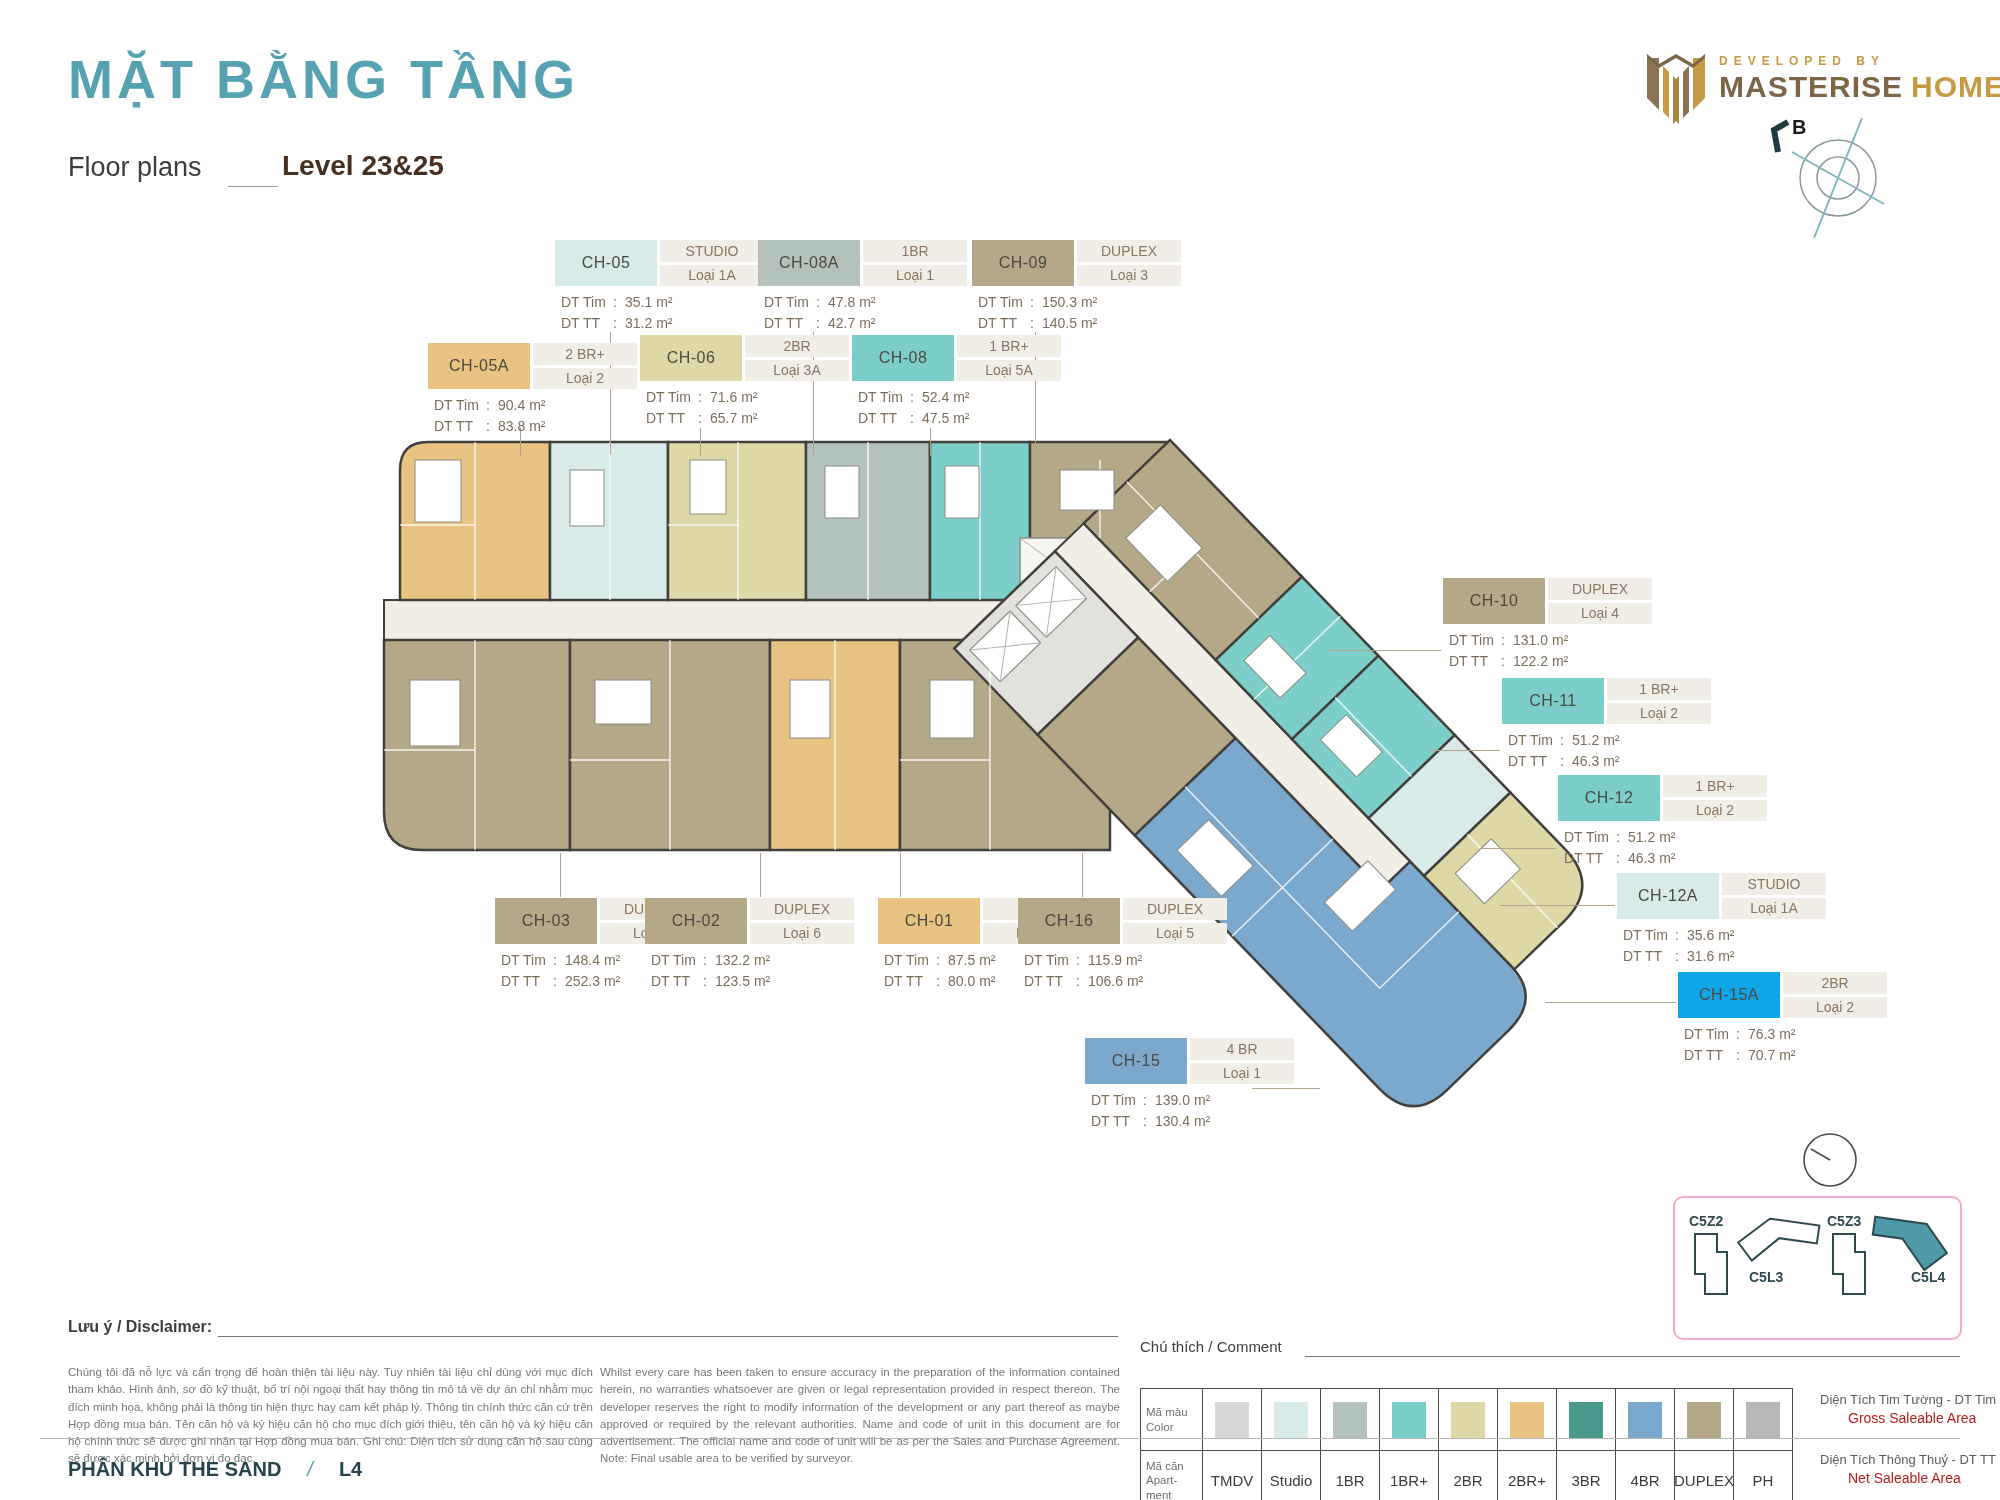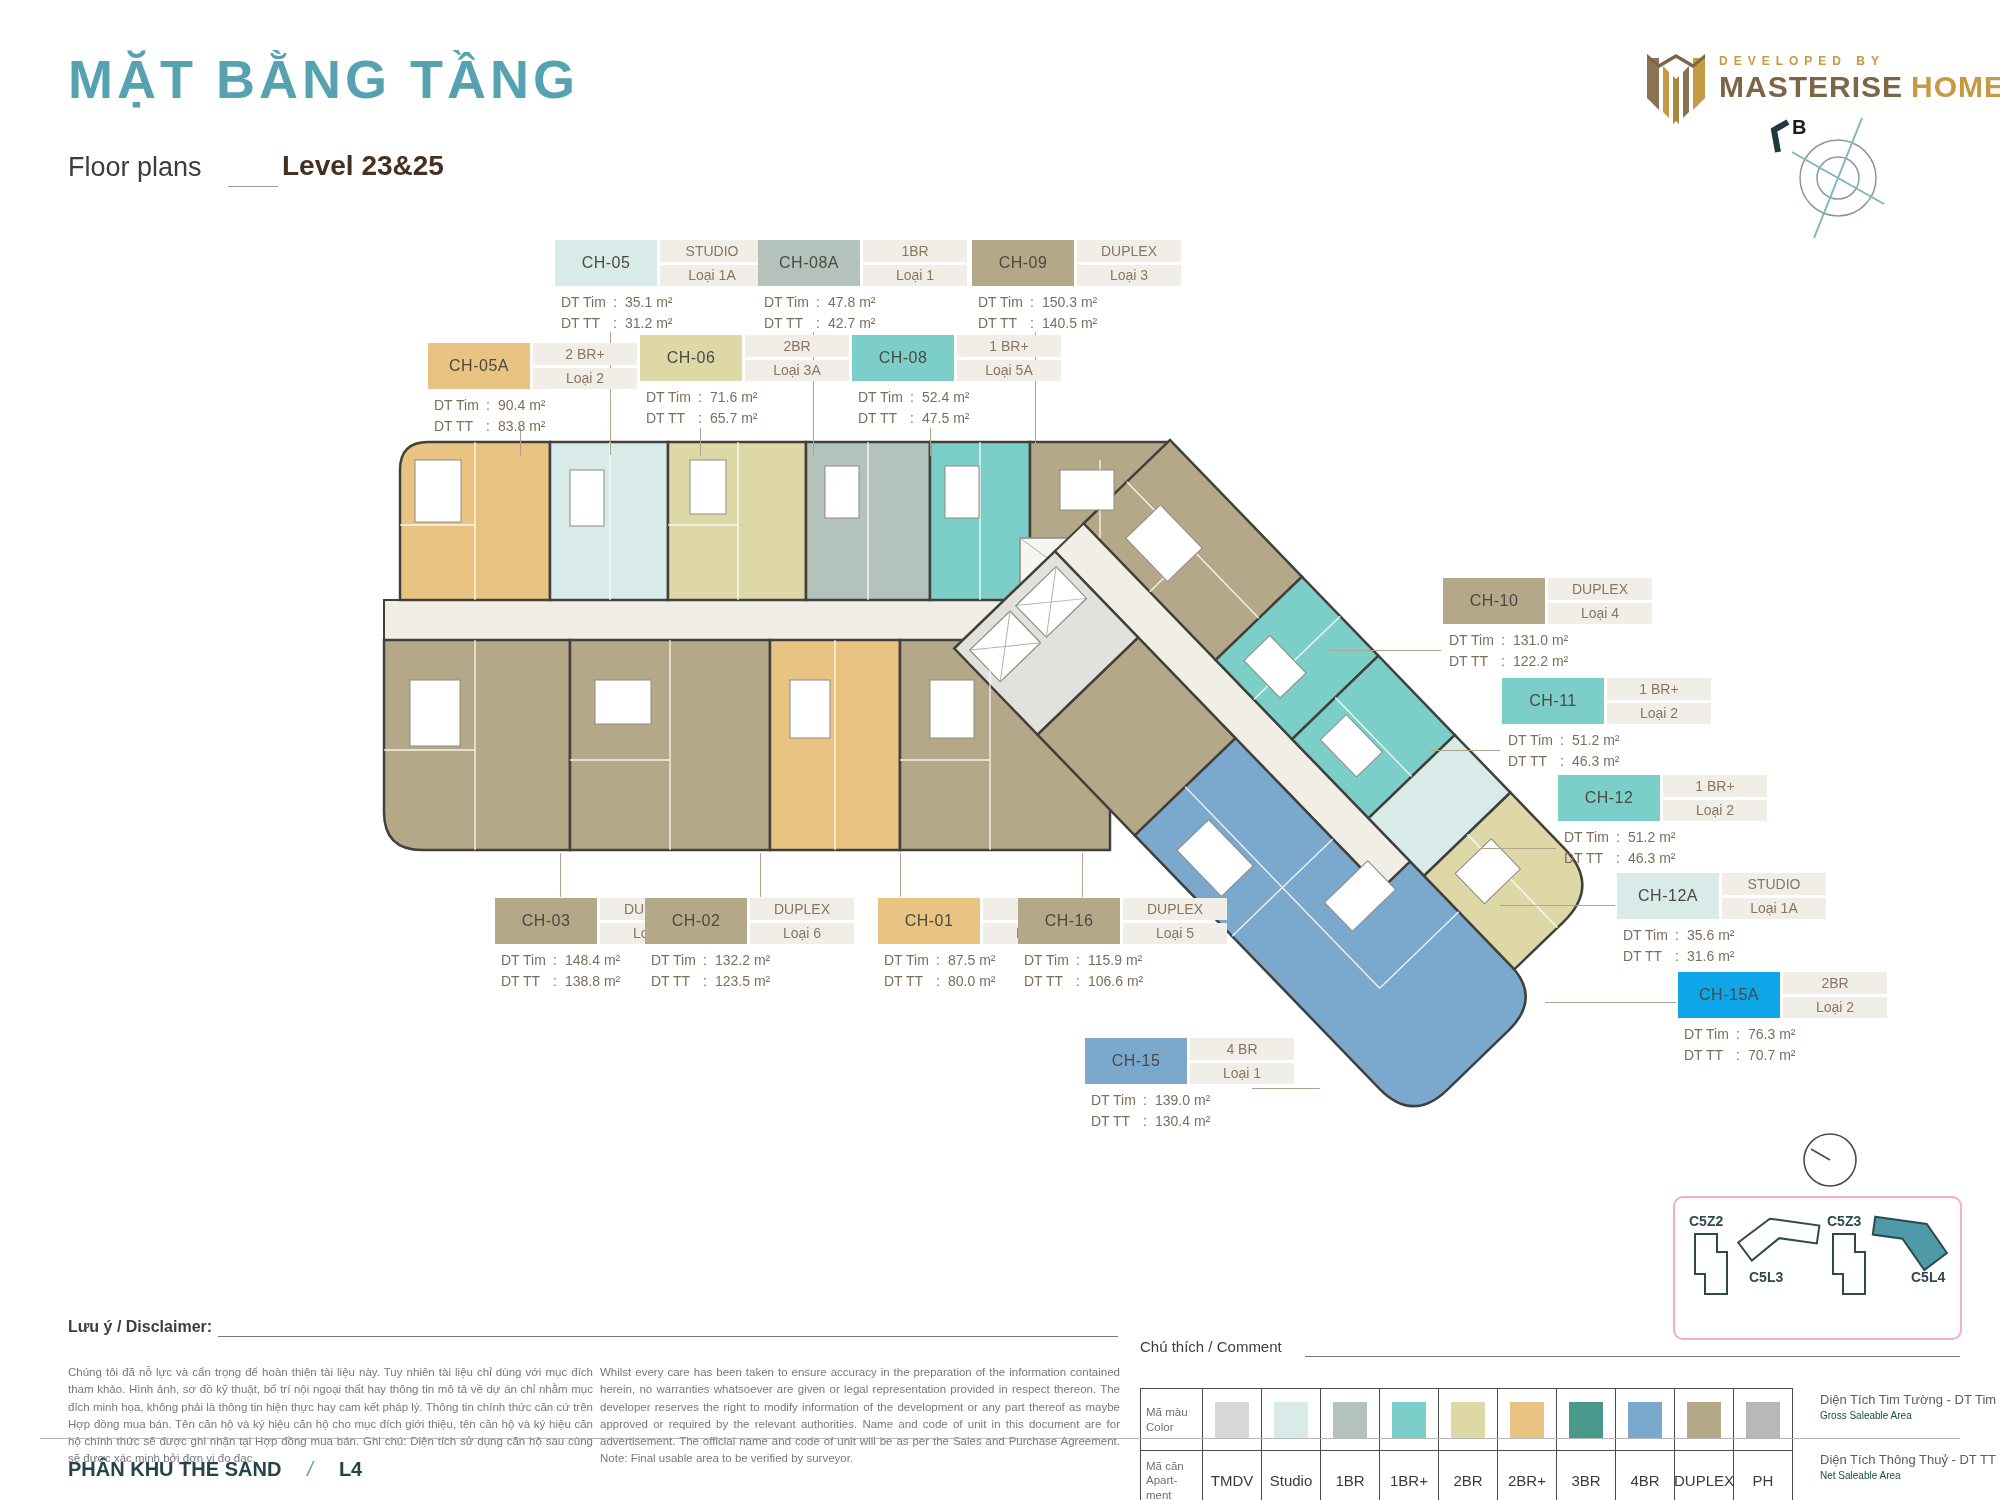--- a/index.html
+++ b/index.html
@@ -54,21 +54,21 @@
   #legend{position:absolute;left:1140px;top:1388px;display:grid;
     grid-template-columns:62px repeat(10,59px);grid-template-rows:62px 60px;
     border-top:1px solid #4a4a4a;border-left:1px solid #4a4a4a;background:#fff;}
   #legend .cell{border-right:1px solid #4a4a4a;border-bottom:1px solid #4a4a4a;
     display:flex;align-items:center;justify-content:center;flex-direction:column;}
   #legend .rowlab{font-size:11.5px;color:#6f6f6f;line-height:1.25;align-items:flex-start;padding-left:5px;}
   #legend .swatch{width:34px;height:36px;}
   #legend .aptlab{font-size:15px;color:#3b3b3b;}
   .area-note{position:absolute;left:1820px;width:180px;}
   .area-note .vi{font-size:13px;color:#5c5c5c;}
-  .area-note .en{font-size:10px;color:#14532d;margin-top:3px;}
+  .area-note .en{font-size:14px;color:#b91c1c;margin-top:3px;margin-left:28px;}
   
   .footer-rule{position:absolute;left:40px;top:1438px;width:1920px;height:1px;background:#b5b5b5;}
   .footer{position:absolute;left:68px;top:1458px;font-size:20px;font-weight:700;color:#24434a;
     display:flex;align-items:center;}
   .footer .slash{color:#57a2b1;font-weight:400;margin:0 26px;font-style:italic;}
 </style>
 </head>
 <body>
 
 <div class="title-vi">MẶT BẰNG TẦNG</div>
@@ -339,21 +339,21 @@
     <div class="callout" style="left: 495px; top: 898px;">
       <div class="co-head">
         <div class="co-code" style="background:#b4a888">CH-03</div>
         <div class="co-type">
           <div>DUPLEX</div>
           <div>Loại 1</div>
         </div>
       </div>
       <div class="co-areas">
         <div><span class="lab">DT Tim</span><span class="col">:</span><span>148.4 m²</span></div>
-        <div><span class="lab">DT TT</span><span class="col">:</span><span>138.8 m²</span></div>
+        <div><span class="lab">DT TT</span><span class="col">:</span><span>252.3 m²</span></div>
       </div>
     </div>
     <div class="callout" style="left: 645px; top: 898px;">
       <div class="co-head">
         <div class="co-code" style="background:#b4a888">CH-02</div>
         <div class="co-type">
           <div>DUPLEX</div>
           <div>Loại 6</div>
         </div>
       </div>

